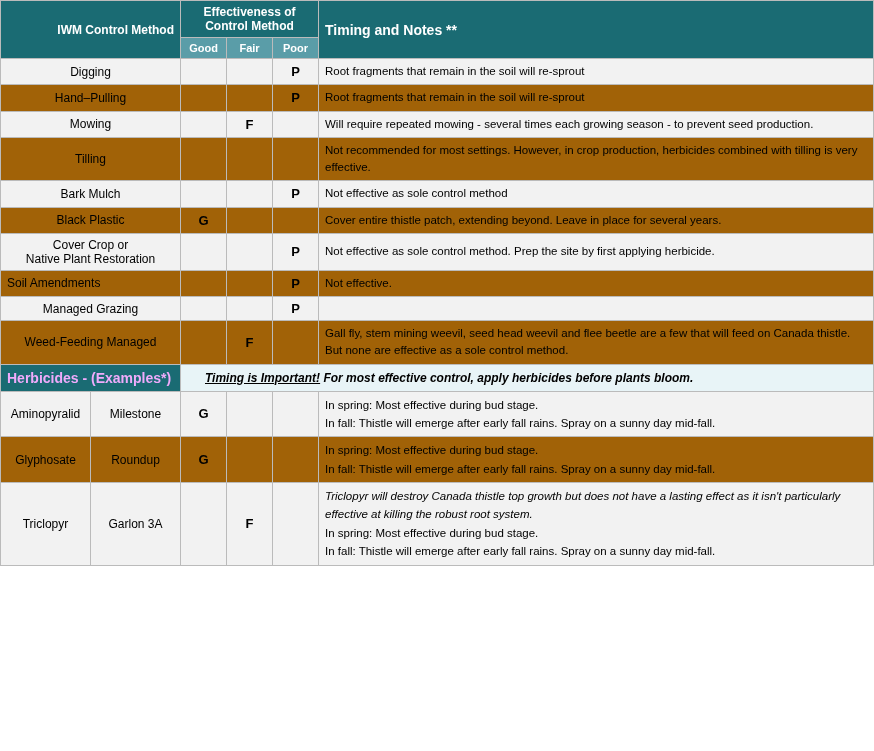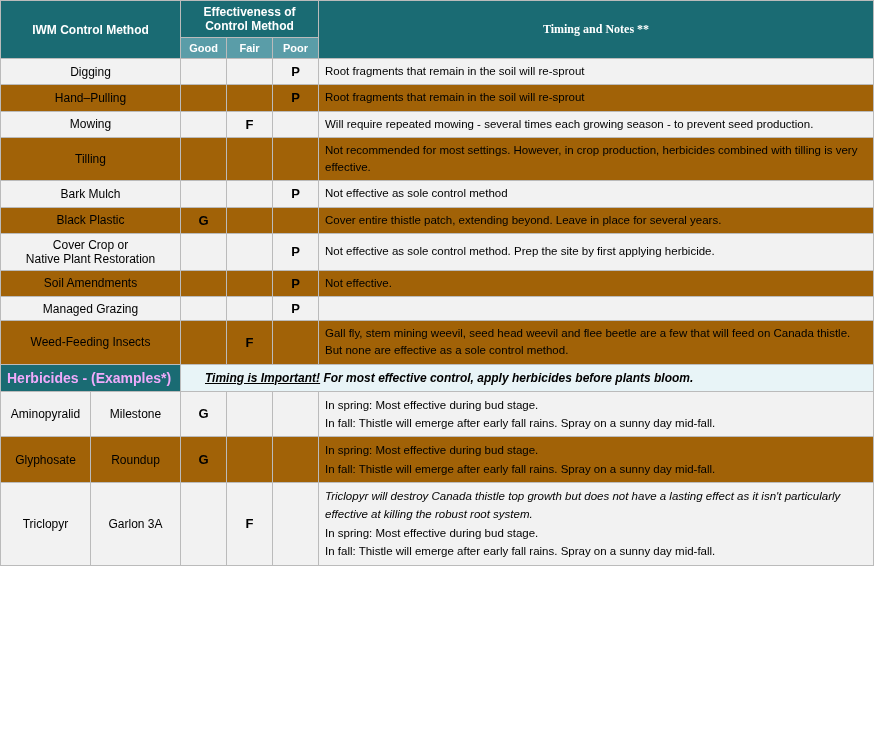--- a/index.html
+++ b/index.html
@@ -66,23 +66,23 @@
     <colgroup>
       <col style="width: 90px;">
       <col style="width: 90px;">
       <col style="width: 46px;">
       <col style="width: 46px;">
       <col style="width: 46px;">
       <col>
     </colgroup>
     <thead>
       <tr>
-        <th class="header-main" colspan="2" rowspan="2" style="text-align: center; margin-left: 40px;">IWM Control Method</th>
+        <th class="header-main" colspan="2" rowspan="2" style="text-align: right; margin-left: 40px;">IWM Control Method</th>
         <th class="header-main" colspan="3" style="text-align: center;">Effectiveness of Control Method</th>
-        <th class="header-main" rowspan="2" style="text-align: center; font-size: 12px; font-family: Liberation Serif, serif;">Timing and Notes **</th>
+        <th class="header-main" rowspan="2" style="text-align: left; font-size: 14px;">Timing and Notes **</th>
       </tr>
       <tr>
         <th class="header-sub">Good</th>
         <th class="header-sub">Fair</th>
         <th class="header-sub">Poor</th>
       </tr>
     </thead>
     <tbody>
       <tr class="row-even">
         <td colspan="2" style="text-align: center; white-space: pre-line;">Digging</td>
@@ -128,35 +128,35 @@
       </tr>
       <tr class="row-even">
         <td colspan="2" style="text-align: center; white-space: pre-line;">Cover Crop or
 Native Plant Restoration</td>
         <td class="rating-cell"></td>
         <td class="rating-cell"></td>
         <td class="rating-cell">P</td>
         <td class="timing-text">Not effective as sole control method. Prep the site by first applying herbicide.</td>
       </tr>
       <tr class="row-odd">
-        <td colspan="2" style="text-align: center; white-space: pre-line; margin-top: 30px;">Soil Amendments</td>
+        <td colspan="2" style="text-align: left; white-space: pre-line; margin-top: 30px;">Soil Amendments</td>
         <td class="rating-cell"></td>
         <td class="rating-cell"></td>
         <td class="rating-cell">P</td>
         <td class="timing-text">Not effective.</td>
       </tr>
       <tr class="row-even">
         <td colspan="2" style="text-align: center; white-space: pre-line;">Managed Grazing</td>
         <td class="rating-cell"></td>
         <td class="rating-cell"></td>
         <td class="rating-cell">P</td>
         <td class="timing-text"></td>
       </tr>
       <tr class="row-odd">
-        <td colspan="2" style="text-align: center; white-space: pre-line;">Weed-Feeding Insects</td>
+        <td colspan="2" style="text-align: center; white-space: pre-line;">Weed-Feeding Managed</td>
         <td class="rating-cell"></td>
         <td class="rating-cell">F</td>
         <td class="rating-cell"></td>
         <td class="timing-text">Gall fly, stem mining weevil, seed head weevil and flee beetle are a few that will feed on Canada thistle. But none are effective as a sole control method.</td>
       </tr>
       <tr>
         <td class="herbicide-header" colspan="2" style="font-size: 14px;">Herbicides - (Examples*)</td>
         <td colspan="4" class="herbicide-note" style="padding: 6px 10px;"><span style="font-weight: bold; text-decoration: underline; font-style: italic; margin-left: 14px;">Timing is Important!</span><span style="font-weight: bold;  text-align: right;">  For most effective control, apply herbicides before plants bloom.</span></td>
       </tr>
       <tr class="row-even">

